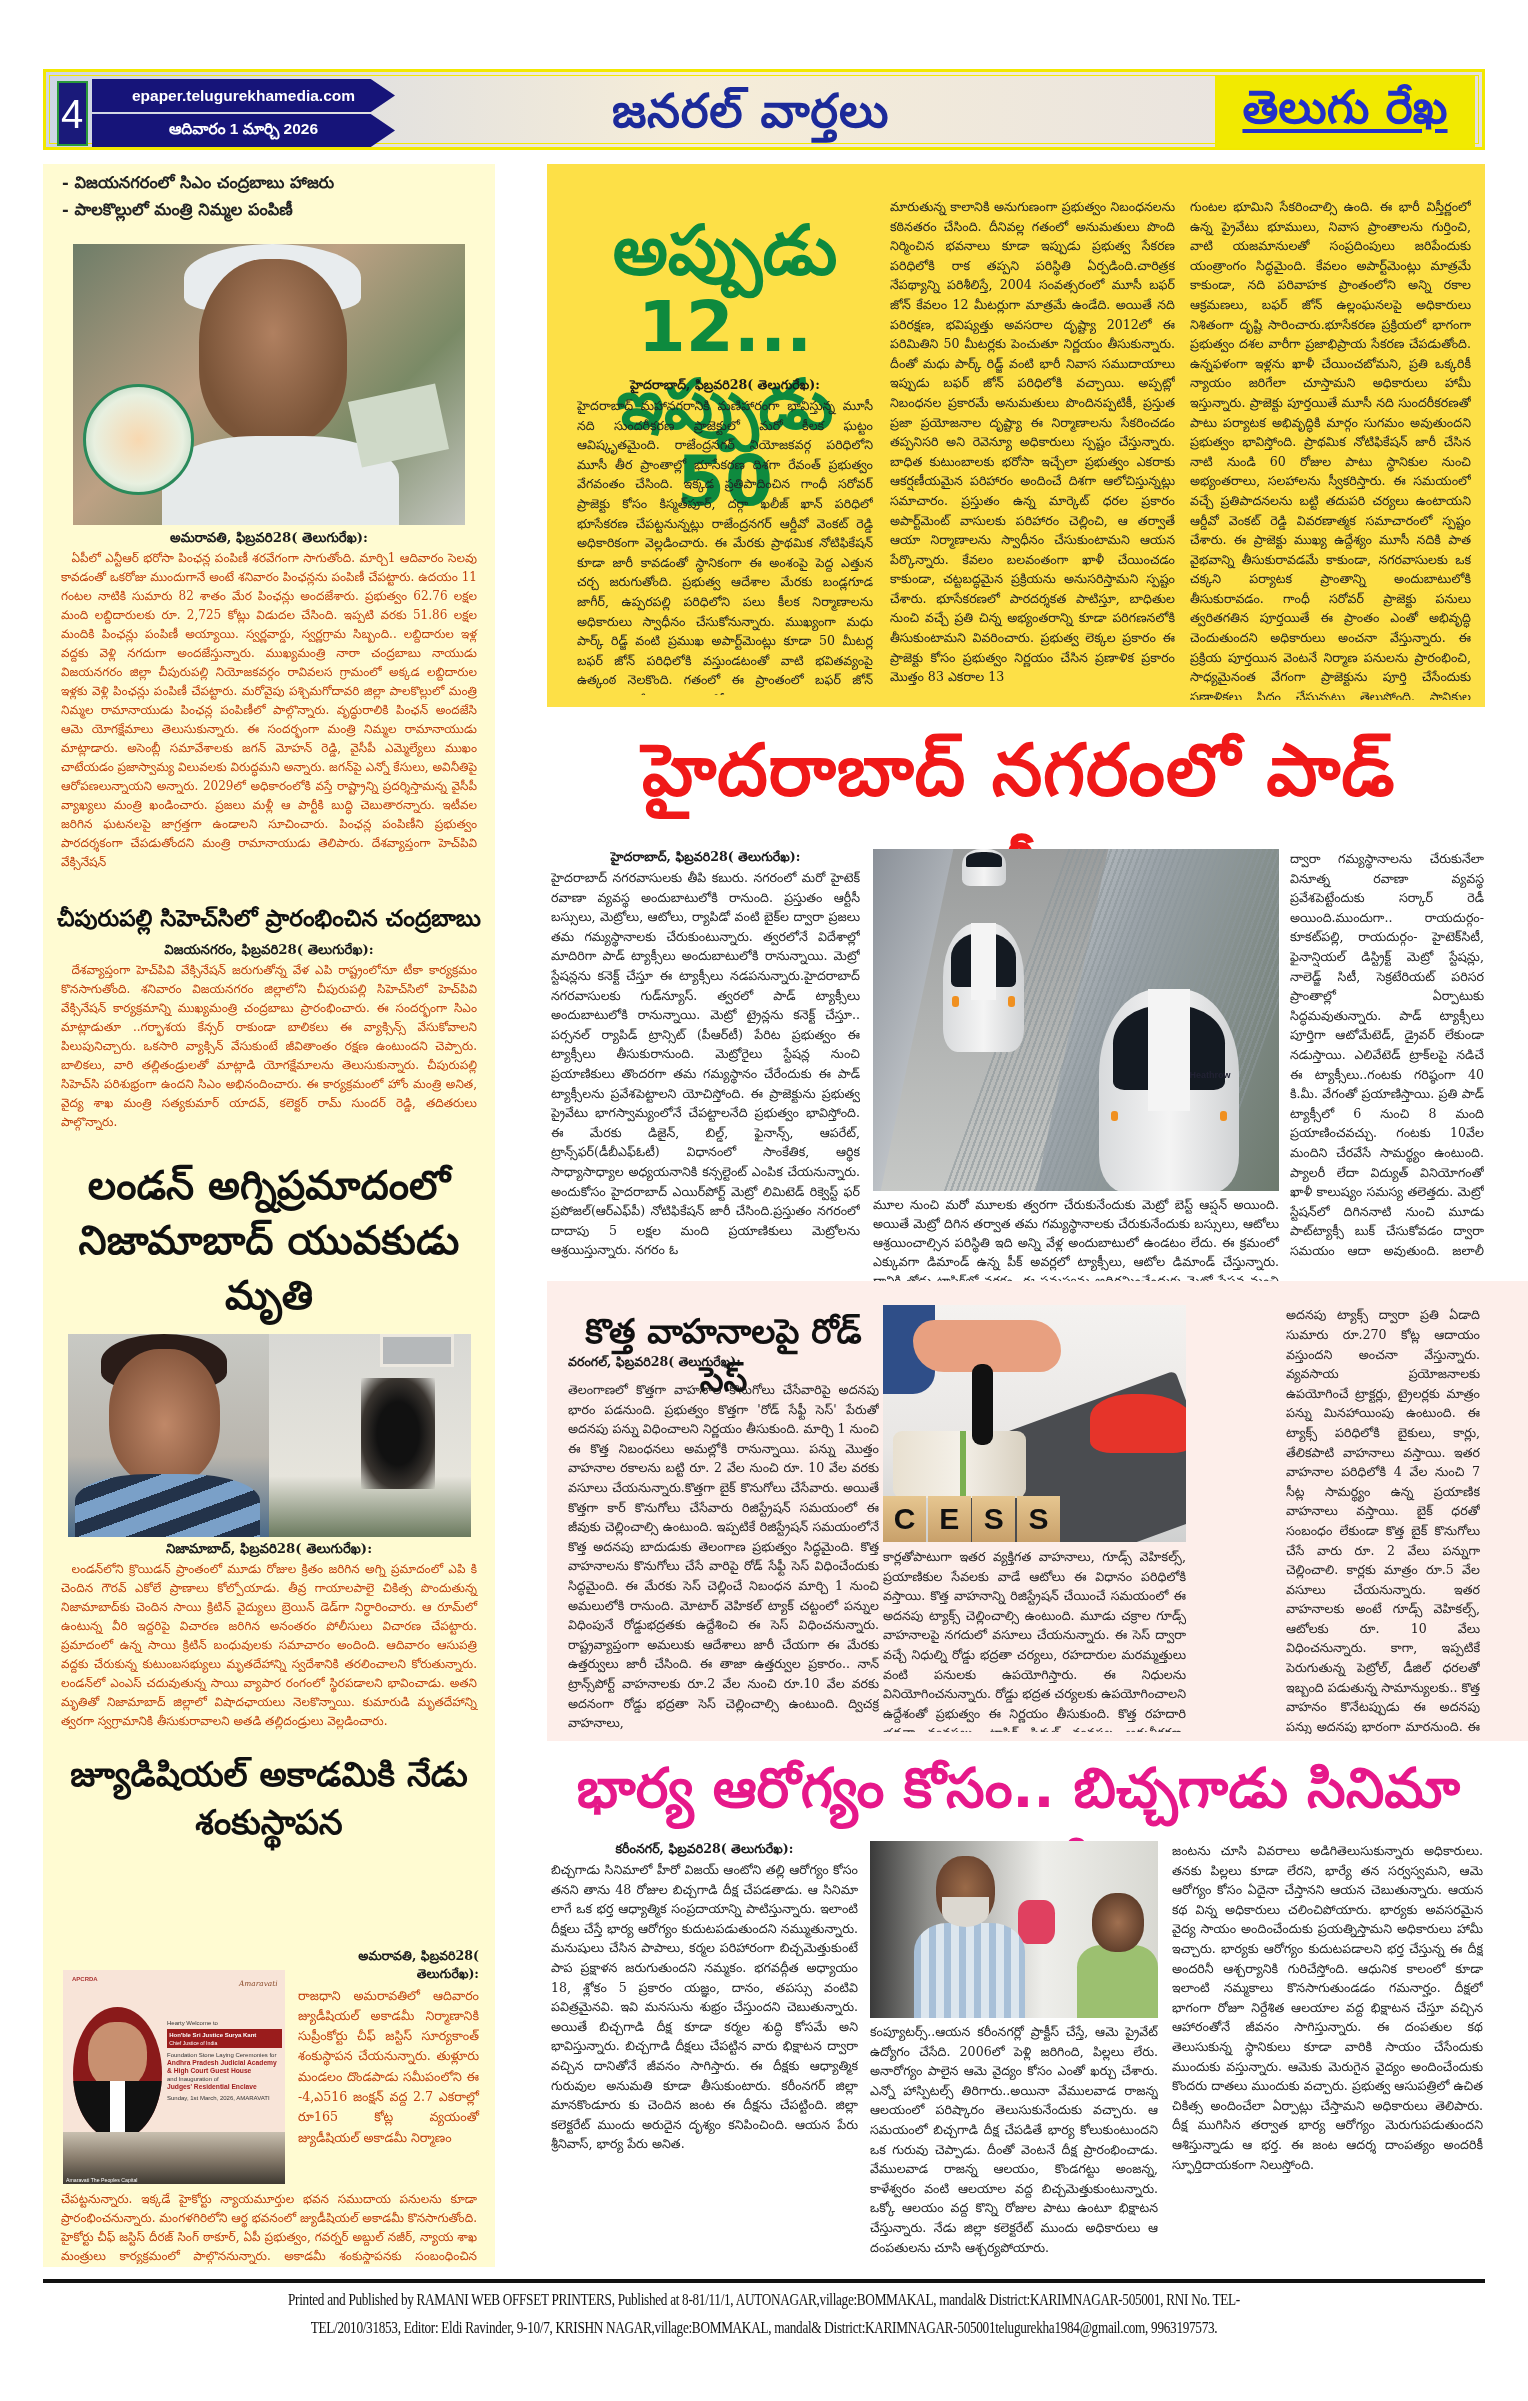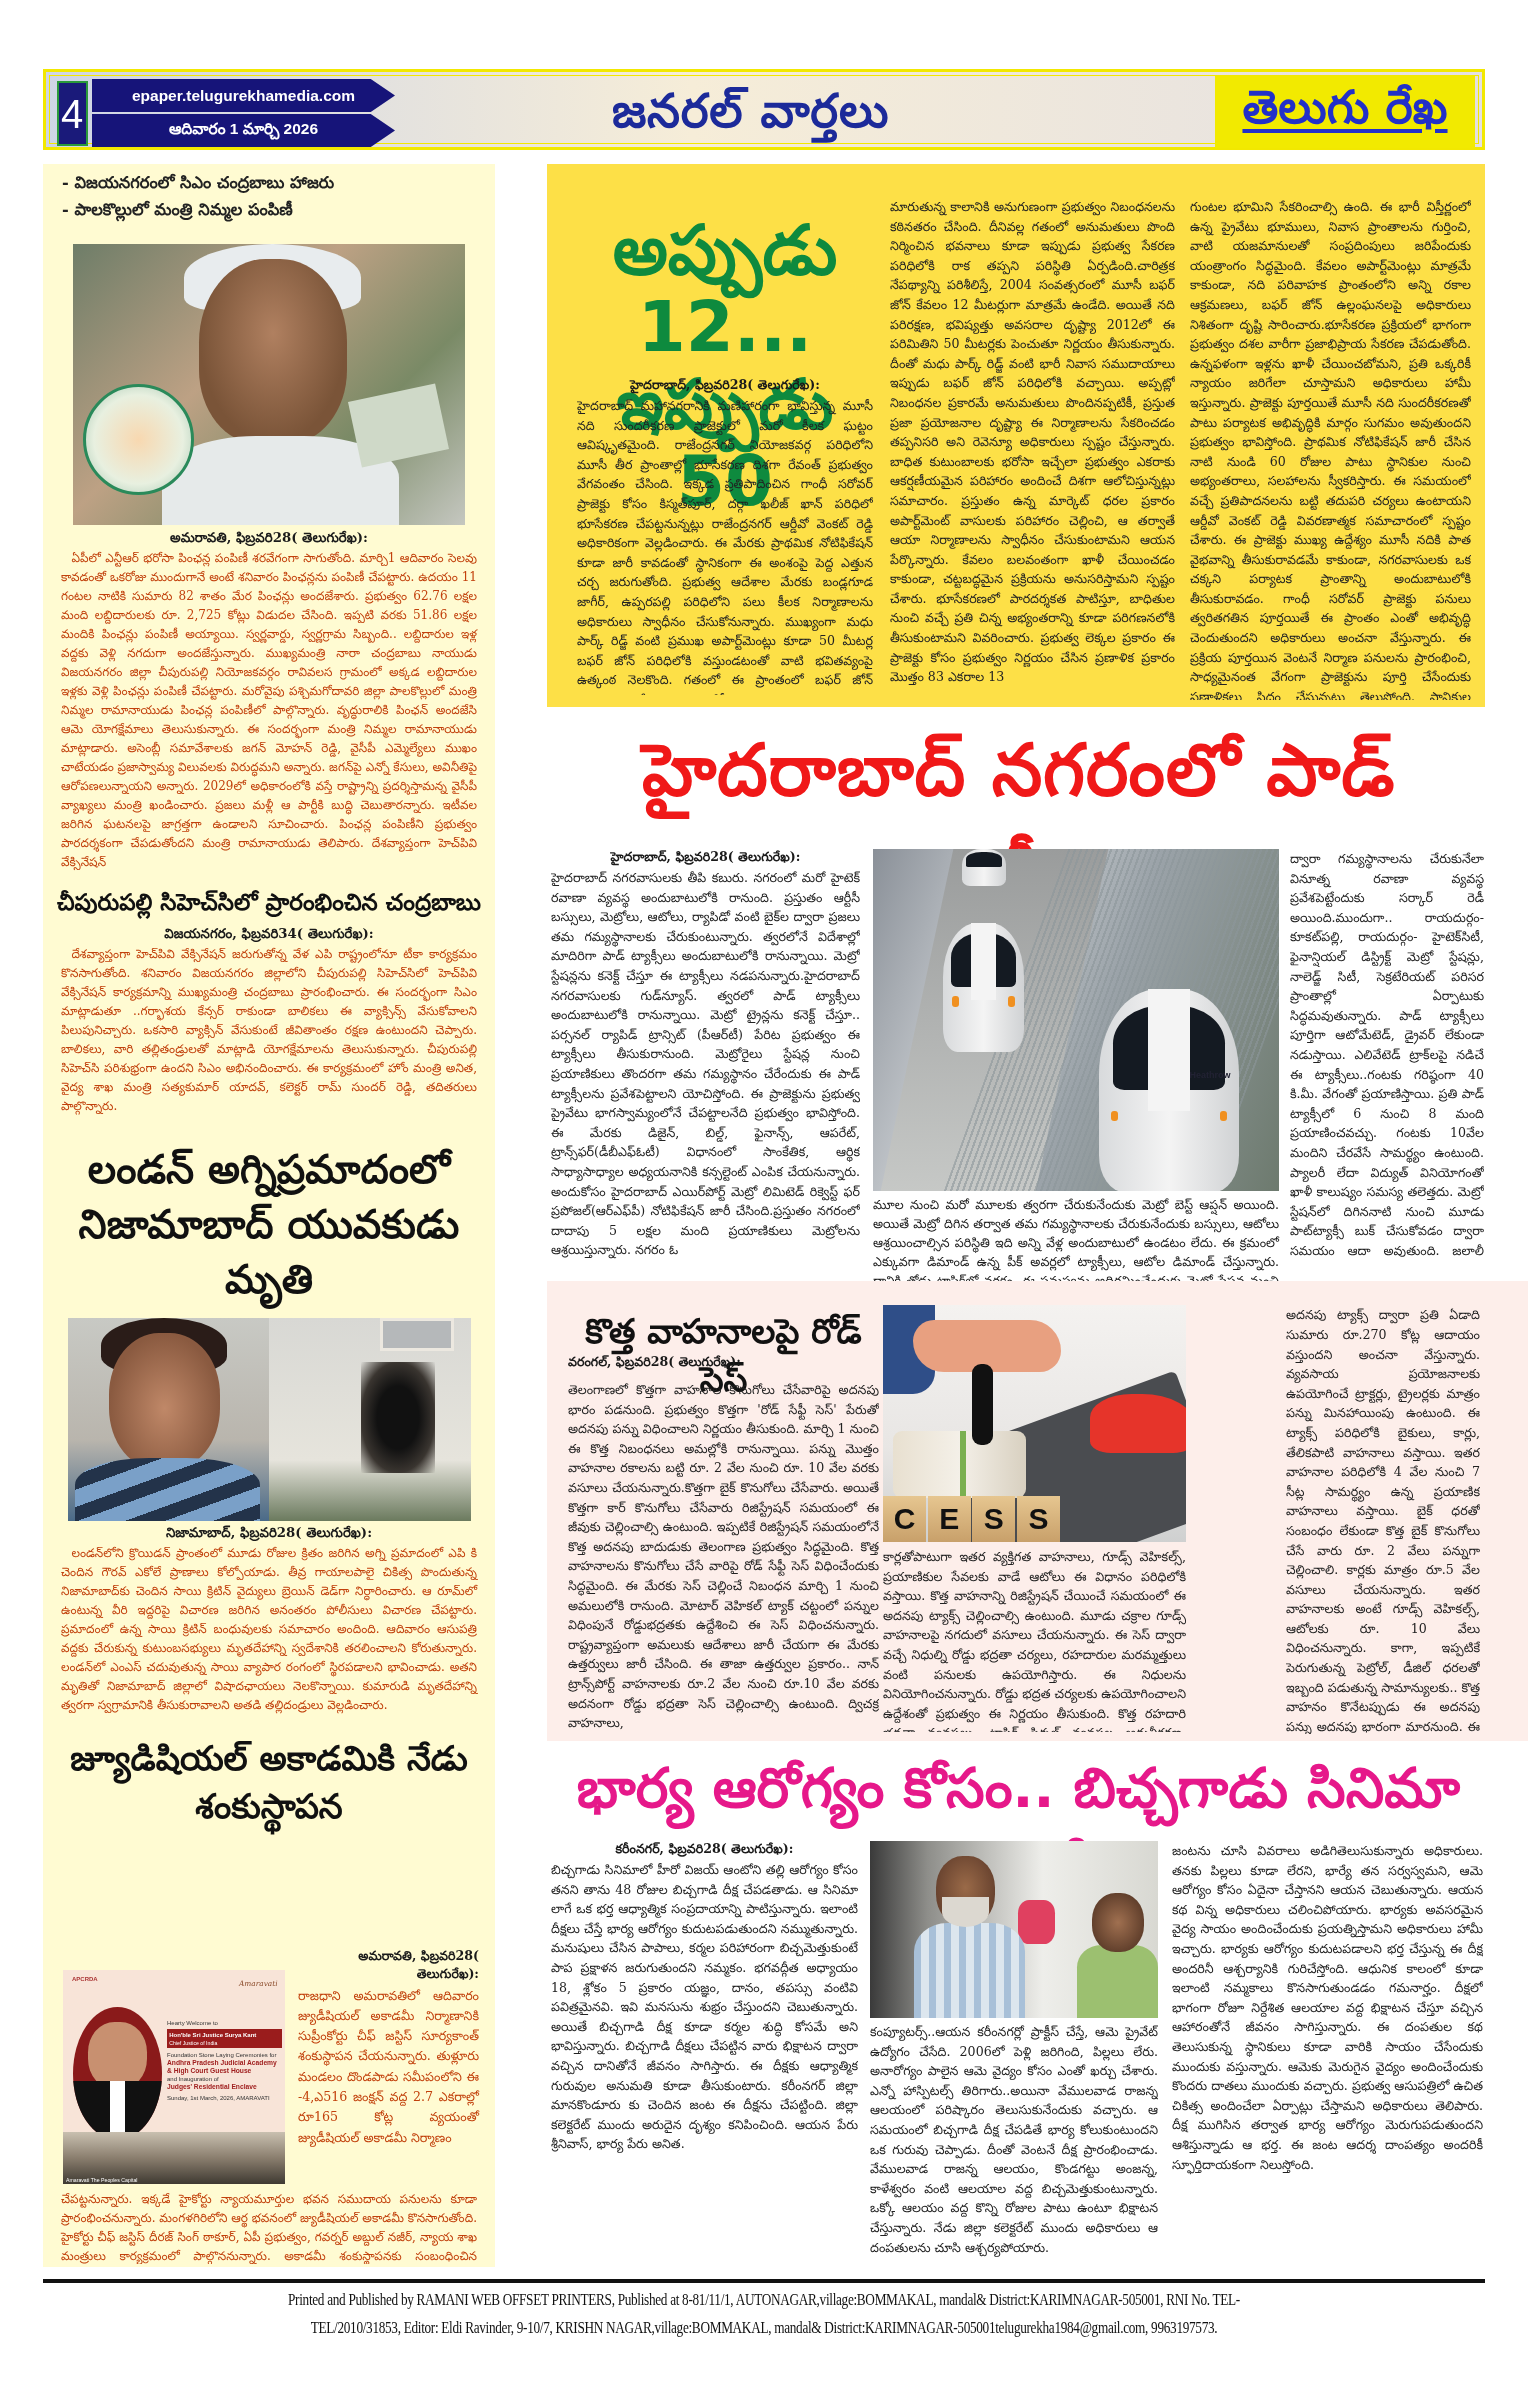--- a/index.html
+++ b/index.html
@@ -145,22 +145,22 @@
       <div class="face"></div>
       <div class="shirt"></div>
       <div class="notes"></div>
       <div class="seal"></div>
     </div>
     <div class="dateline">అమరావతి, ఫిబ్రవరి28( తెలుగురేఖ):</div>
     <p class="body pad" style="height:337px;overflow:hidden;text-indent:10.4px;">ఏపీలో ఎన్టీఆర్ భరోసా పింఛన్ల పంపిణీ శరవేగంగా సాగుతోంది. మార్చి1 ఆదివారం సెలవు కావడంతో ఒకరోజు ముందుగానే అంటే శనివారం పింఛన్లను పంపిణీ చేపట్టారు. ఉదయం 11 గంటల నాటికి సుమారు 82 శాతం మేర పింఛన్లు అందజేశారు. ప్రభుత్వం 62.76 లక్షల మంది లబ్దిదారులకు రూ. 2,725 కోట్లు విడుదల చేసింది. ఇప్పటి వరకు 51.86 లక్షల మందికి పింఛన్లు పంపిణీ అయ్యాయి. స్వర్ణవార్డు, స్వర్ణగ్రామ సిబ్బంది.. లబ్దిదారుల ఇళ్ల వద్దకు వెళ్లి నగదుగా అందజేస్తున్నారు. ముఖ్యమంత్రి నారా చంద్రబాబు నాయుడు విజయనగరం జిల్లా చీపురుపల్లి నియోజకవర్గం రావివలస గ్రామంలో అక్కడ లబ్దిదారుల ఇళ్లకు వెళ్లి పింఛన్లు పంపిణీ చేపట్టారు. మరోవైపు పశ్చిమగోదావరి జిల్లా పాలకొల్లులో మంత్రి నిమ్మల రామానాయుడు పింఛన్ల పంపిణీలో పాల్గొన్నారు. వృద్ధురాలికి పింఛన్ అందజేసి ఆమె యోగక్షేమాలు తెలుసుకున్నారు. ఈ సందర్భంగా మంత్రి నిమ్మల రామానాయుడు మాట్లాడారు. అసెంబ్లీ సమావేశాలకు జగన్ మోహన్ రెడ్డి, వైసీపీ ఎమ్మెల్యేలు ముఖం చాటేయడం ప్రజాస్వామ్య విలువలకు విరుద్ధమని అన్నారు. జగన్‌పై ఎన్నో కేసులు, అవినీతిపై ఆరోపణలున్నాయని అన్నారు. 2029లో అధికారంలోకి వస్తే రాష్ట్రాన్ని ప్రదర్శిస్తామన్న వైసీపీ వ్యాఖ్యలు మంత్రి ఖండించారు. ప్రజలు మళ్లీ ఆ పార్టీకి బుద్ధి చెబుతారన్నారు. ఇటీవల జరిగిన ఘటనలపై జాగ్రత్తగా ఉండాలని సూచించారు. పింఛన్ల పంపిణీని ప్రభుత్వం పారదర్శకంగా చేపడుతోందని మంత్రి రామానాయుడు తెలిపారు. దేశవ్యాప్తంగా హెచ్‌పివి వేక్సినేషన్</p>
   </article>
 
   <article>
-    <h2 class="h-big" style="font-size:23px;margin-top:3px;">చీపురుపల్లి సిహెచ్‌సిలో ప్రారంభించిన చంద్రబాబు</h2>
-    <div class="dateline">విజయనగరం, ఫిబ్రవరి34( తెలుగురేఖ):</div>
+    <h2 class="h-big" style="font-size:23px;margin-top:19px;">చీపురుపల్లి సిహెచ్‌సిలో ప్రారంభించిన చంద్రబాబు</h2>
+    <div class="dateline">విజయనగరం, ఫిబ్రవరి28( తెలుగురేఖ):</div>
     <p class="body pad" style="text-indent:10.4px;">దేశవ్యాప్తంగా హెచ్‌పివి వేక్సినేషన్ జరుగుతోన్న వేళ ఎపి రాష్ట్రంలోనూ టీకా కార్యక్రమం కొనసాగుతోంది. శనివారం విజయనగరం జిల్లాలోని చీపురుపల్లి సిహెచ్‌సిలో హెచ్‌పివి వేక్సినేషన్ కార్యక్రమాన్ని ముఖ్యమంత్రి చంద్రబాబు ప్రారంభించారు. ఈ సందర్భంగా సిఎం మాట్లాడుతూ ..గర్భాశయ కేన్సర్ రాకుండా బాలికలు ఈ వ్యాక్సిన్స్ వేసుకోవాలని పిలుపునిచ్చారు. ఒకసారి వ్యాక్సిన్ వేసుకుంటే జీవితాంతం రక్షణ ఉంటుందని చెప్పారు. బాలికలు, వారి తల్లితండ్రులతో మాట్లాడి యోగక్షేమాలను తెలుసుకున్నారు. చీపురుపల్లి సిహెచ్‌సి పరిశుభ్రంగా ఉందని సిఎం అభినందించారు. ఈ కార్యక్రమంలో హోం మంత్రి అనిత, వైద్య శాఖ మంత్రి సత్యకుమార్ యాదవ్, కలెక్టర్ రామ్ సుందర్ రెడ్డి, తదితరులు పాల్గొన్నారు.</p>
   </article>
 
   <article>
     <h2 class="h-big" style="font-size:40px;line-height:55px;margin-top:26px;">లండన్ అగ్నిప్రమాదంలో</h2>
     <h2 class="h-big" style="font-size:40px;line-height:55px;">నిజామాబాద్ యువకుడు మృతి</h2>
     <div class="photo ph-youth">
       <div class="l">
         <div class="hairy"></div>
         <div class="head"></div>

